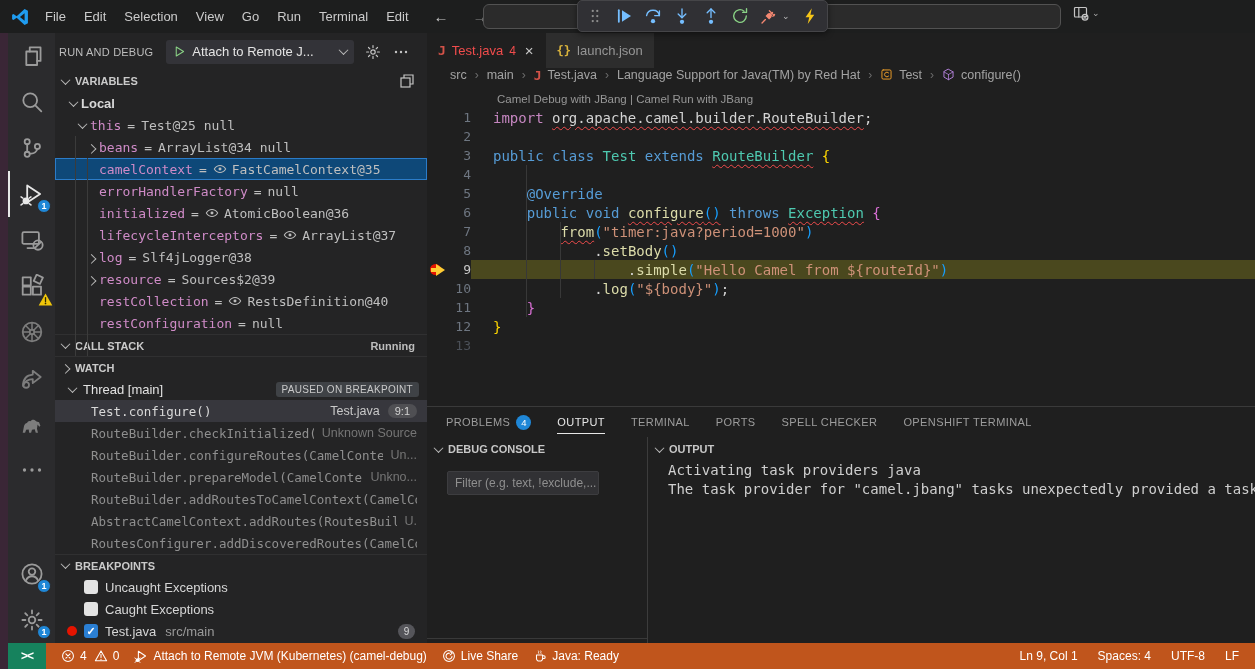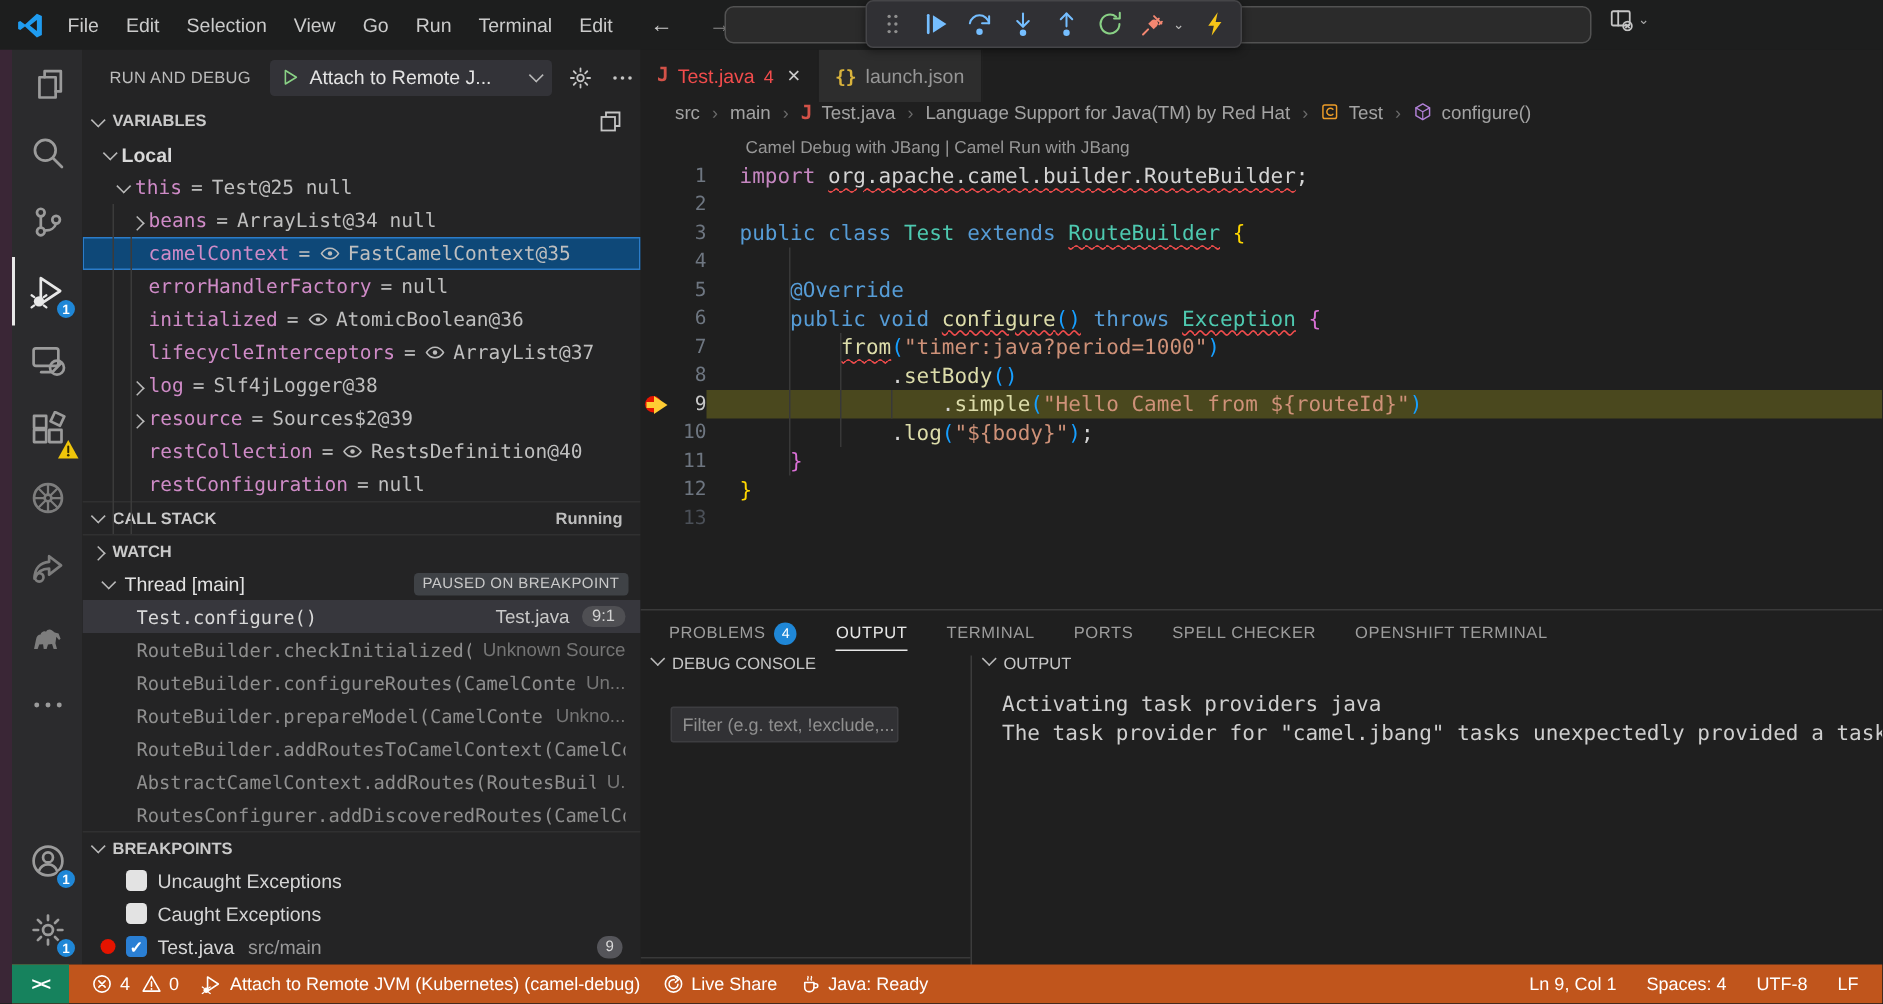--- a/index.html
+++ b/index.html
@@ -38,21 +38,21 @@
   .abar-item.active{color:#e8e8e8;box-shadow:inset 2px 0 0 #e8e8e8}
   .abar-item.dim{color:#7d7d7d}
   .abar-spacer{flex:1}
   .abar-badge{position:absolute;right:4px;bottom:4px;min-width:14px;height:14px;border-radius:50%;background:#1f87d7;color:#fff;font-size:9px;font-weight:bold;display:flex;align-items:center;justify-content:center;border:1px solid #2b2b2d}
   .warn-badge{position:absolute;right:2px;bottom:2px}
   .warn-badge svg{width:15px;height:15px}
 
   
   .sidebar{position:absolute;left:55px;top:33px;width:372px;height:610px;background:#242425;overflow:hidden;font-size:13px;z-index:6}
   .sb-head{height:37px;display:flex;align-items:center}
-  .sb-title{font-size:11px;color:#bdbdbd;margin-left:18px;white-space:nowrap;letter-spacing:.2px}
+  .sb-title{font-size:11px;color:#bdbdbd;margin-left:4px;white-space:nowrap;letter-spacing:.2px}
   .launch{margin-left:13px;height:24px;background:#333338;border-radius:3px;display:flex;align-items:center;padding:0 7px;gap:6px;width:188px}
   .launch .lab{color:#e4e4e4;font-size:13px;white-space:nowrap;overflow:hidden}
   .launch .icon{color:#89d185}
   .launch .icon svg{width:13px;height:13px}
   .sb-gear{margin-left:11px;color:#c5c5c5}
   .sb-dots{margin-left:12px;color:#c5c5c5}
   .sect-head{height:22px;display:flex;align-items:center;gap:6px;padding-left:7px;font-size:11px;font-weight:bold;color:#cacaca}
   .sect-head.bordered{border-top:1px solid #303031}
   .sect-right{margin-left:auto;padding-right:12px;display:flex;align-items:center;color:#c5c5c5}
   .running{font-size:11px;font-weight:600;color:#bdbdbd}
@@ -117,21 +117,21 @@
   .sq{text-decoration-line:underline;text-decoration-style:wavy;text-decoration-color:#f14c4c;text-decoration-thickness:1px;text-underline-offset:3px}
   .iguide{position:absolute;width:1px;background:#383838}
 
   
   .panel{position:absolute;left:427px;top:406px;width:828px;height:253px;background:#1f1f1f;border-top:1px solid #3a3a3a;overflow:hidden}
   .ptabs{height:30px;display:flex;align-items:center;gap:26px;padding-left:19px;font-size:11px;letter-spacing:.4px;color:#9d9d9d}
   .ptab{display:flex;align-items:center;gap:6px;height:100%;position:relative}
   .ptab.active{color:#e7e7e7}
   .ptab.active::after{content:"";position:absolute;left:0;right:0;bottom:3px;height:1.5px;background:#e7e7e7}
   .pbadge{background:#1f87d7;color:#fff;border-radius:50%;width:15px;height:15px;font-size:9.5px;letter-spacing:0;display:flex;align-items:center;justify-content:center}
-  .phead{height:24px;display:flex;gap:6px;padding-left:8px;font-size:11px;font-weight:normal;color:#c7c7c7}
+  .phead{height:24px;display:flex;align-items:center;gap:6px;padding-left:8px;font-size:11px;font-weight:bold;color:#c7c7c7}
   .console{position:absolute;left:0;top:30px;bottom:0;width:221px;border-right:1px solid #3c3c3c}
   .filter{margin:10px 0 0 20px;width:152px;height:24px;background:#313134;border:1px solid #3d3d40;border-radius:2px;color:#8f8f8f;font-size:12px;display:flex;align-items:center;padding-left:7px;white-space:nowrap;overflow:hidden}
   .console-bottom{position:absolute;left:0;right:0;bottom:0;height:21px;border-top:1px solid #393939;display:flex;align-items:center;padding-left:13px;font-family:"DejaVu Sans Mono",monospace;font-size:14px;color:#caa26a}
   .outpane{position:absolute;left:221px;top:30px;right:0;bottom:0;overflow:hidden}
   .olines{padding-left:20px;font-family:"DejaVu Sans Mono",monospace;font-size:14px;line-height:19px;color:#cfcfcf;white-space:pre}
 
   
   .statusbar{position:absolute;left:8px;top:643px;width:1247px;height:26px;background:#c0551c;display:flex;align-items:center;color:#fff;font-size:12px;z-index:10}
   .sb-remote{width:38px;height:26px;background:#16825d;display:flex;align-items:center;justify-content:center;font-weight:bold;letter-spacing:-1px;flex:none}
   .sb-item{display:flex;align-items:center;gap:5px;margin-left:15px;white-space:nowrap}

